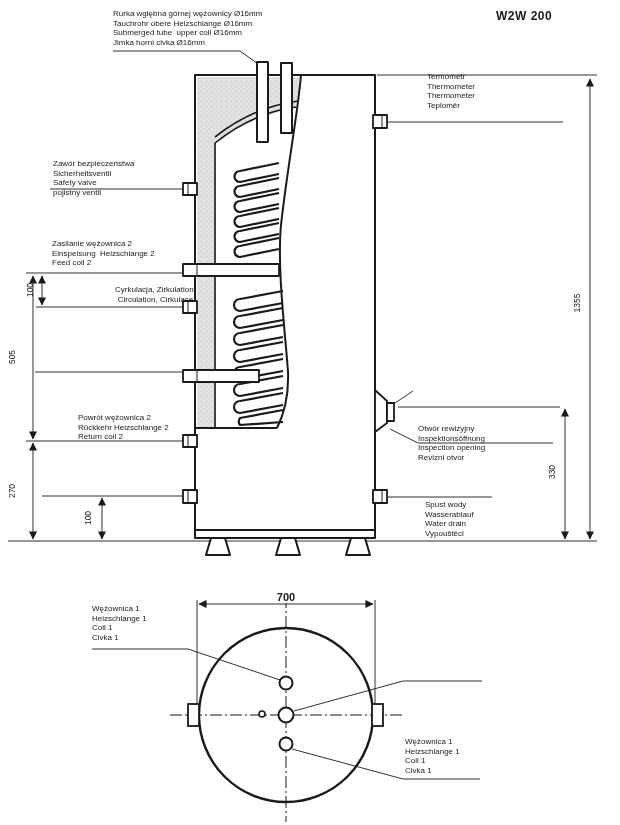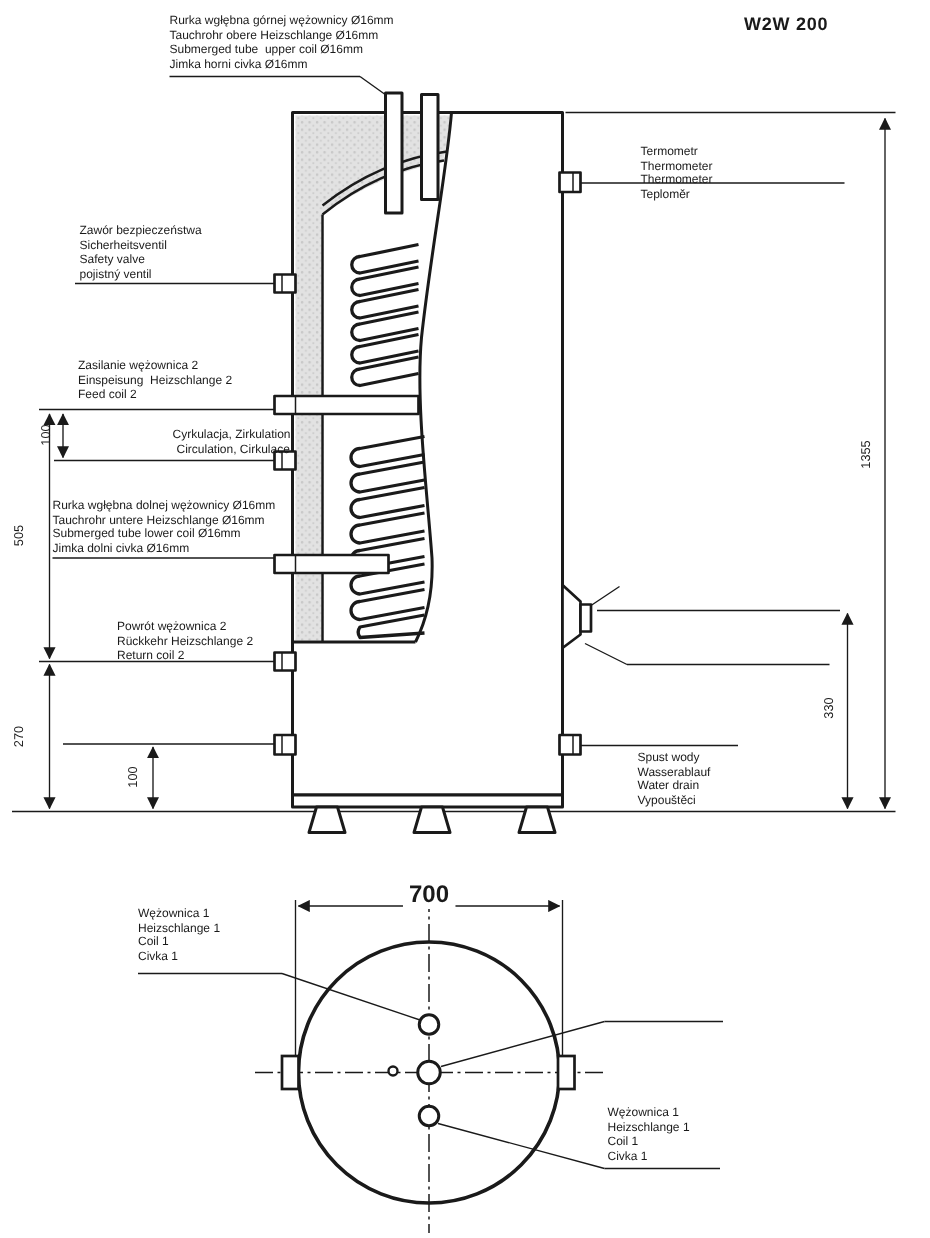--- a/index.html
+++ b/index.html
@@ -3,21 +3,21 @@
 <meta charset="utf-8">
 <style>
   html,body{margin:0;padding:0;background:#fff;}
   #page{position:relative;width:620px;height:825px;background:#fff;overflow:hidden;
         font-family:"Liberation Sans",sans-serif;color:#1a1a1a;}
   svg{position:absolute;left:0;top:0;}
   .lbl{position:absolute;font-size:8px;line-height:9.6px;white-space:pre;color:#1a1a1a;}
   .ctr{text-align:center;margin-left:16px;}
   .vdim{position:absolute;font-size:8.5px;white-space:pre;
         transform:translate(-50%,-50%) rotate(-90deg);}
-  .hdim{position:absolute;font-size:16px;font-weight:bold;background:#fff;padding:0 4px;
+  .hdim{position:absolute;font-size:11px;font-weight:bold;background:#fff;padding:0 4px;
         transform:translate(-50%,-50%);}
   .title{position:absolute;left:496px;top:9px;font-size:12px;font-weight:bold;letter-spacing:.5px;}
 </style>
 </head>
 <body>
 
 <div id="page">
 
   <svg width="620" height="825" viewBox="0 0 620 825">
     <defs>
@@ -142,40 +142,40 @@
       <line x1="199" y1="604" x2="373" y2="604"></line>
     </g>
   </svg>
 
   <div class="title">W2W 200</div>
 
   <div class="lbl" style="left:113px;top:9px">Rurka wgłębna górnej wężownicy Ø16mm
 Tauchrohr obere Heizschlange Ø16mm
 Submerged tube  upper coil Ø16mm
 Jimka horni civka Ø16mm</div>
-  <div class="lbl" style="left:427px;top:96px">Termometr
+  <div class="lbl" style="left:427px;top:72px">Termometr
 Thermometer
 Thermometer
 Teploměr</div>
-  <div class="lbl" style="left:53px;top:149px">Zawór bezpieczeństwa
+  <div class="lbl" style="left:53px;top:159px">Zawór bezpieczeństwa
 Sicherheitsventil
 Safety valve
 pojistný ventil</div>
   <div class="lbl" style="left:52px;top:239px">Zasilanie wężownica 2
 Einspeisung  Heizschlange 2
 Feed coil 2</div>
   <div class="lbl ctr" style="left:99px;top:285px">Cyrkulacja, Zirkulation,
 Circulation, Cirkulace</div>
-  <div class="lbl" style="left:35px;top:332px">Rurka wgłębna dolnej wężownicy Ø16mm
-Tauchrohr untere Heizschlange Ø16mm
-Submerged tube lower coil Ø16mm
-Jimka dolni civka Ø16mm</div>
   <div class="lbl" style="left:78px;top:413px">Powrót wężownica 2
 Rückkehr Heizschlange 2
 Return coil 2</div>
+  <div class="lbl" style="left:418px;top:424px">Otwór rewizyjny
+Inspektionsöffnung
+Inspection opening
+Revizni otvor</div>
   <div class="lbl" style="left:425px;top:500px">Spust wody
 Wasserablauf
 Water drain
 Vypouštěci</div>
 
   <div class="lbl" style="left:92px;top:604px">Wężownica 1
 Heizschlange 1
 Coil 1
 Civka 1</div>
   <div class="lbl" style="left:405px;top:737px">Wężownica 1

